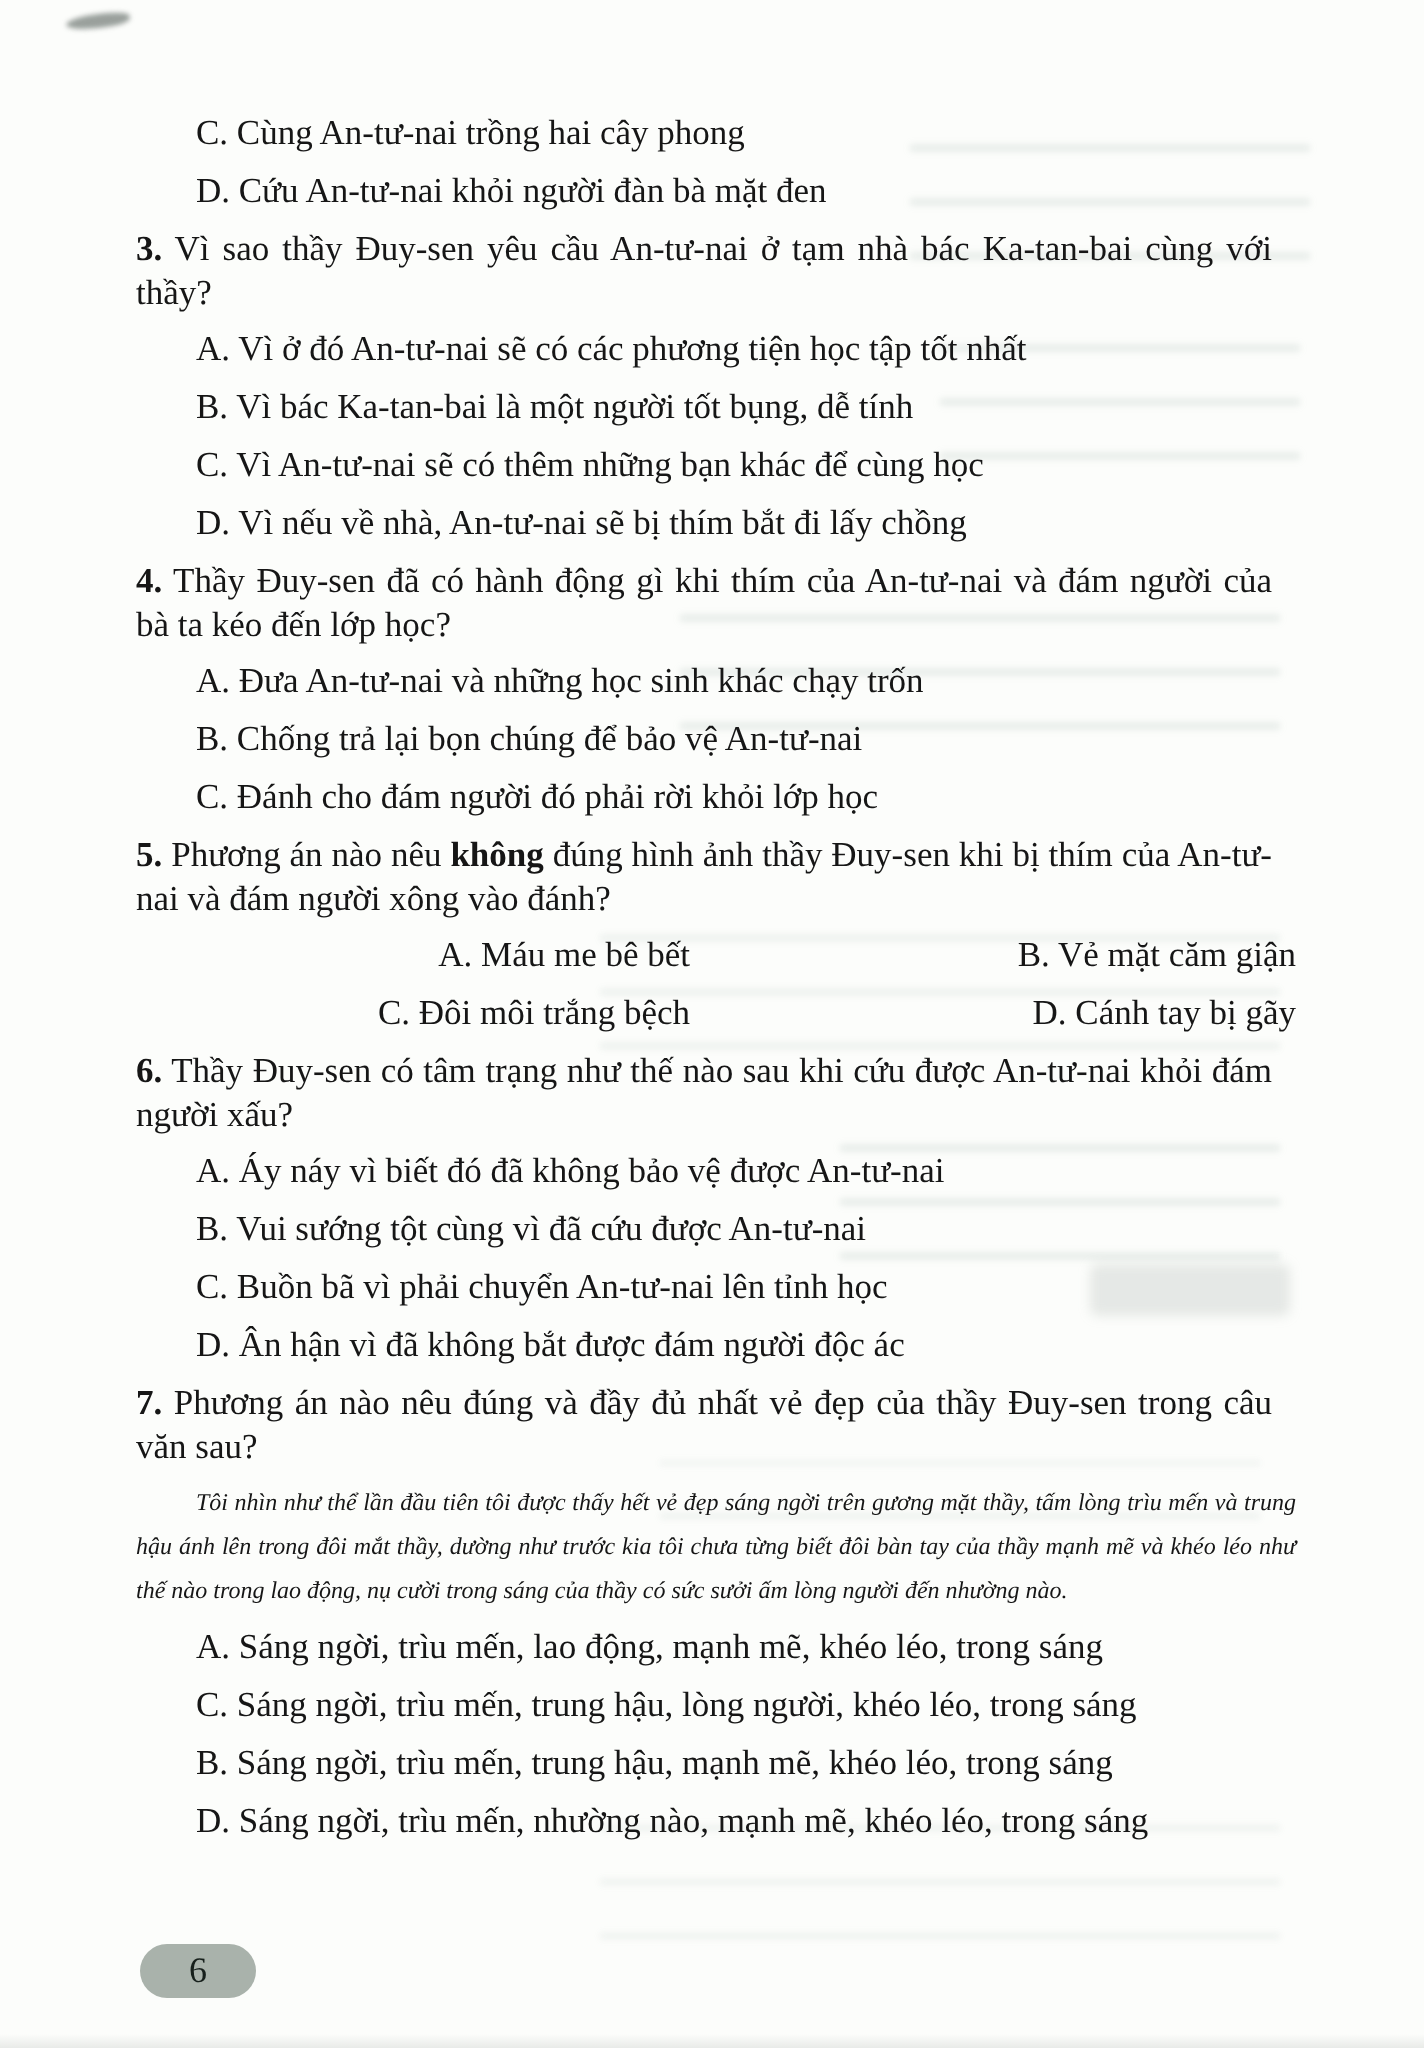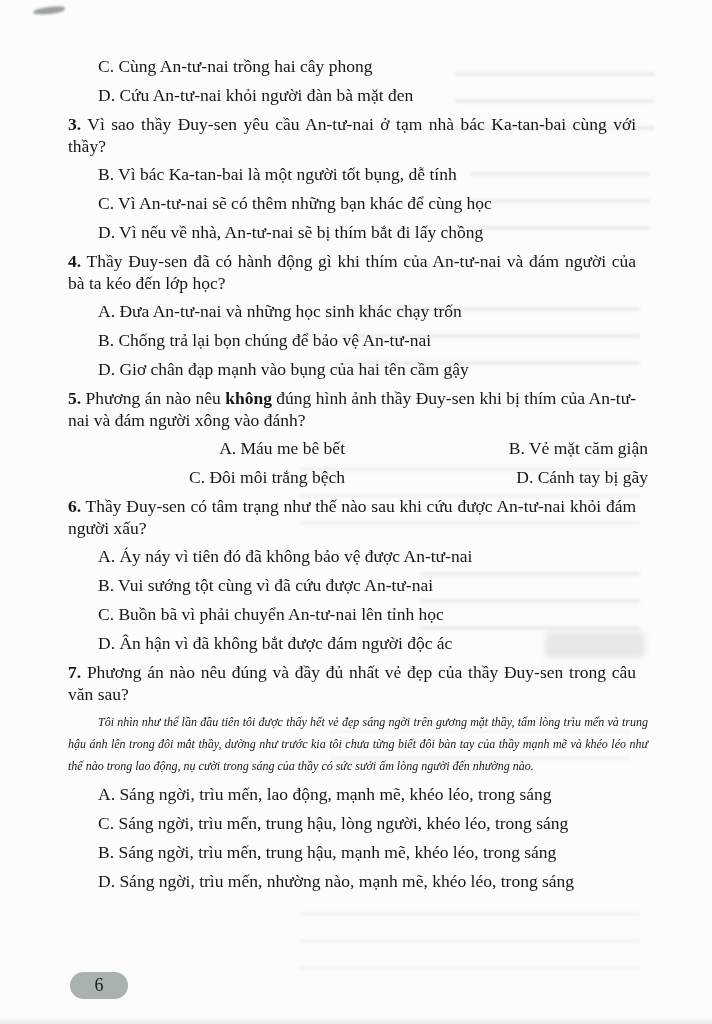--- a/index.html
+++ b/index.html
@@ -112,45 +112,46 @@
   <div class="ghost" style="left:330px; top:730px; width:300px; height:30px; opacity:.6;"></div>
   <div class="bottom-shade"></div>
 
   <main class="content">
 
     <div class="opt">C. Cùng An-tư-nai trồng hai cây phong</div>
     <div class="opt">D. Cứu An-tư-nai khỏi người đàn bà mặt đen</div>
 
     <section>
       <p class="q"><b class="qnum">3.</b> <span>Vì sao thầy Đuy-sen yêu cầu An-tư-nai ở tạm nhà bác Ka-tan-bai cùng với thầy?</span></p>
+      <div class="opt">A. Vì ở đó An-tư-nai sẽ có các phương tiện học tập tốt nhất</div>
       <div class="opt">B. Vì bác Ka-tan-bai là một người tốt bụng, dễ tính</div>
       <div class="opt">C. Vì An-tư-nai sẽ có thêm những bạn khác để cùng học</div>
       <div class="opt">D. Vì nếu về nhà, An-tư-nai sẽ bị thím bắt đi lấy chồng</div>
     </section>
 
     <section>
       <p class="q"><b class="qnum">4.</b> <span>Thầy Đuy-sen đã có hành động gì khi thím của An-tư-nai và đám người của bà ta kéo đến lớp học?</span></p>
       <div class="opt">A. Đưa An-tư-nai và những học sinh khác chạy trốn</div>
       <div class="opt">B. Chống trả lại bọn chúng để bảo vệ An-tư-nai</div>
-      <div class="opt">D. Giơ chân đạp mạnh vào bụng của hai tên cầm gậy</div>
+      <div class="opt">C. Đánh cho đám người đó phải rời khỏi lớp học</div>
     </section>
 
     <section>
       <p class="q"><b class="qnum">5.</b> <span>Phương án nào nêu </span><b class="qbold">không</b><span> đúng hình ảnh thầy Đuy-sen khi bị thím của An-tư-nai và đám người xông vào đánh?</span></p>
       <div class="opt-grid">
         <div class="opt">A. Máu me bê bết</div>
         <div class="opt">B. Vẻ mặt căm giận</div>
         <div class="opt">C. Đôi môi trắng bệch</div>
         <div class="opt">D. Cánh tay bị gãy</div>
       </div>
     </section>
 
     <section>
       <p class="q"><b class="qnum">6.</b> <span>Thầy Đuy-sen có tâm trạng như thế nào sau khi cứu được An-tư-nai khỏi đám người xấu?</span></p>
-      <div class="opt">A. Áy náy vì tiên đó đã không bảo vệ được An-tư-nai</div>
+      <div class="opt">A. Áy náy vì biết đó đã không bảo vệ được An-tư-nai</div>
       <div class="opt">B. Vui sướng tột cùng vì đã cứu được An-tư-nai</div>
       <div class="opt">C. Buồn bã vì phải chuyển An-tư-nai lên tỉnh học</div>
       <div class="opt">D. Ân hận vì đã không bắt được đám người độc ác</div>
     </section>
 
     <section>
       <p class="q"><b class="qnum">7.</b> <span>Phương án nào nêu đúng và đầy đủ nhất vẻ đẹp của thầy Đuy-sen trong câu văn sau?</span></p>
       <p class="quote">Tôi nhìn như thể lần đầu tiên tôi được thấy hết vẻ đẹp sáng ngời trên gương mặt thầy, tấm lòng trìu mến và trung hậu ánh lên trong đôi mắt thầy, dường như trước kia tôi chưa từng biết đôi bàn tay của thầy mạnh mẽ và khéo léo như thế nào trong lao động, nụ cười trong sáng của thầy có sức sưởi ấm lòng người đến nhường nào.</p>
       <div class="opt">A. Sáng ngời, trìu mến, lao động, mạnh mẽ, khéo léo, trong sáng</div>
       <div class="opt">C. Sáng ngời, trìu mến, trung hậu, lòng người, khéo léo, trong sáng</div>

